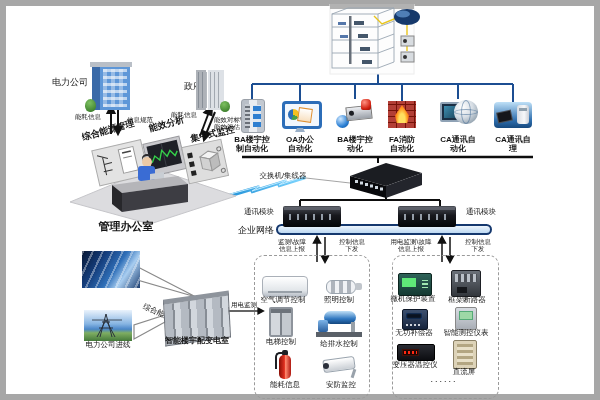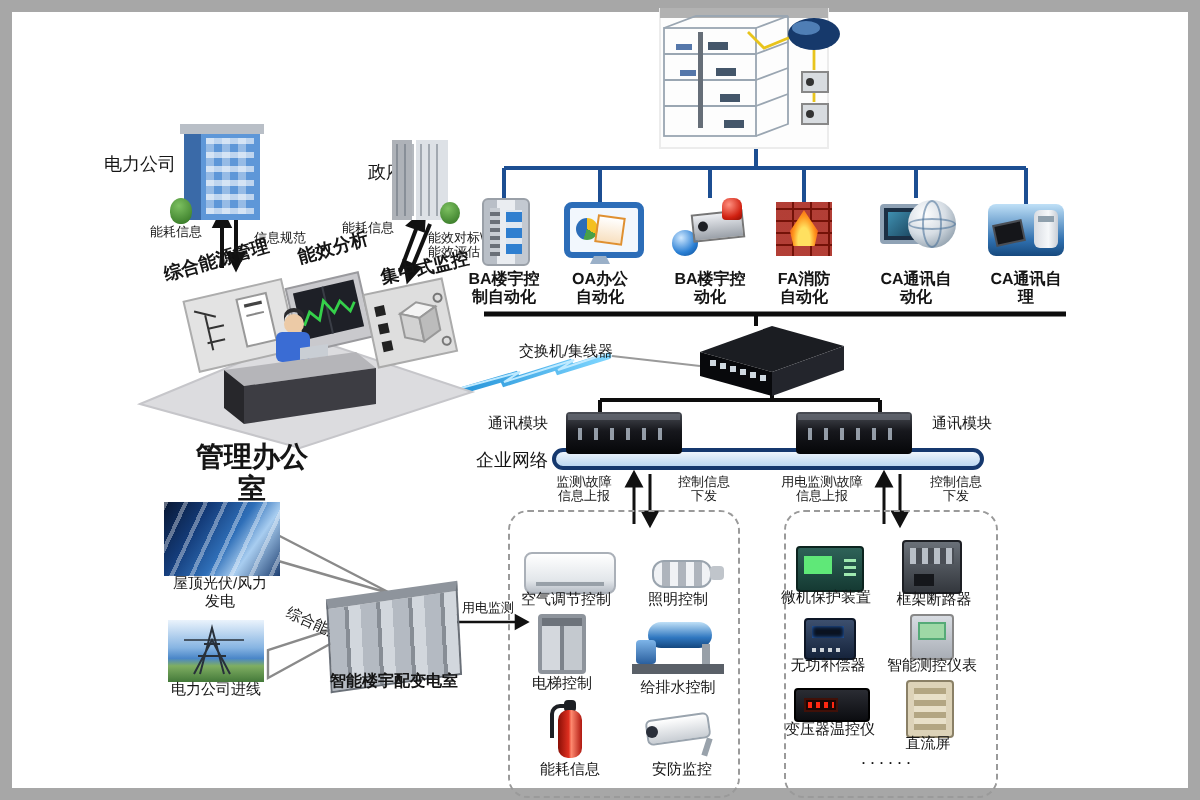--- a/index.html
+++ b/index.html
@@ -7,21 +7,21 @@
          box-shadow:inset 0 0 0 6px #a7a7a7;overflow:hidden;
          font-family:"Liberation Sans","DejaVu Sans",sans-serif;color:#1a1a1a}
   .abs{position:absolute}
   svg{display:block}
   .lbl{position:absolute;white-space:pre-line;text-align:center;line-height:1.15;color:#151515}
   .f6{font-size:6.5px}
   .f7{font-size:7.5px}
   .f8{font-size:8px;font-weight:600}
   .f9{font-size:9px;font-weight:normal}
   .f9n{font-size:9px;font-weight:600}
-  .f10{font-size:14px;font-weight:bold}
+  .f10{font-size:11px;font-weight:bold}
   .rot{transform-origin:left top}
 
   
   .dash{position:absolute;border:1.6px dashed #9a9a9a;border-radius:10px}
   .pill{position:absolute;left:276px;top:224px;width:212px;height:7px;
         background:linear-gradient(#eef5fc,#bcd8f2);border:2.5px solid #15386e;border-radius:7px}
   .module{position:absolute;width:58px;height:21px;border-radius:2px;
           background:linear-gradient(180deg,#4a4d55,#17181d 45%,#050608)}
   .module::before{content:"";position:absolute;left:1px;top:1px;right:1px;height:3px;background:#6a6e78;opacity:.7}
   .module::after{content:"";position:absolute;left:6px;top:8px;right:6px;height:6px;opacity:.85;
@@ -388,22 +388,20 @@
   <div class="lbl f6" style="left:268px;top:238px;width:48px">监测\故障
 信息上报</div>
   <div class="lbl f6" style="left:330px;top:238px;width:44px">控制信息
 下发</div>
   <div class="lbl f6" style="left:382px;top:238px;width:58px">用电监测\故障
 信息上报</div>
   <div class="lbl f6" style="left:456px;top:238px;width:44px">控制信息
 下发</div>
 
   <div class="ph-solar"></div>
-  <div class="lbl f7" style="left:74px;top:288px;width:72px">屋顶光伏/风力
-发电</div>
   <div class="ph-tower">
     <svg width="48" height="31" viewBox="0 0 48 31">
       <g stroke="#28303a" stroke-width="1" fill="none">
         <path d="M16,27 L22,4 L28,27 M13,27 L22,10 L31,27 M18,12 H26 M15,18 H29"></path>
         <path d="M8,10 H38" stroke-width="0.8"></path>
       </g>
     </svg>
   </div>
   <div class="lbl f7" style="left:80px;top:341px;width:56px">电力公司进线</div>
   <div class="lbl f7 rot" style="left:135px;top:298px;width:52px;transform:rotate(24deg)">综合能源</div>

